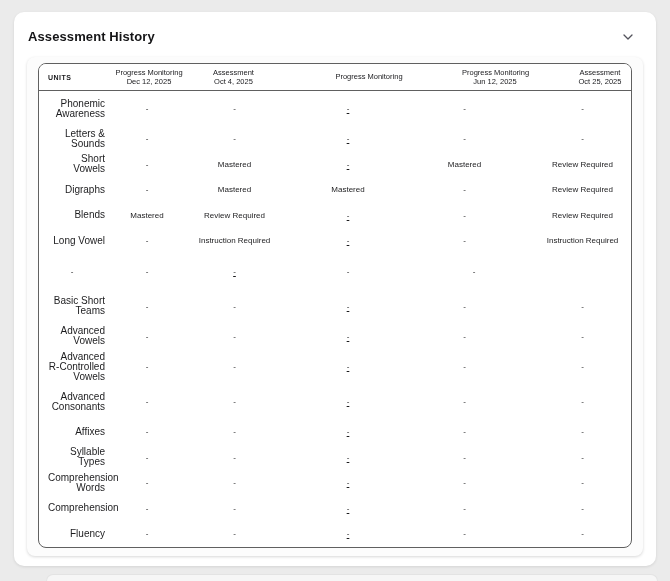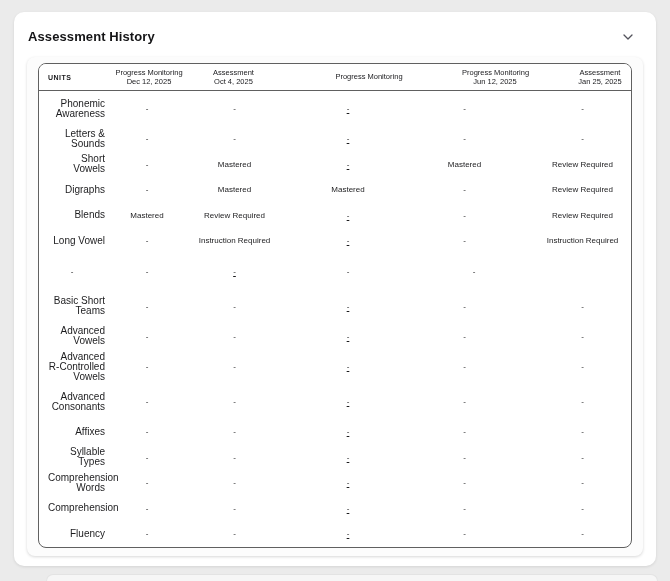--- a/index.html
+++ b/index.html
@@ -109,21 +109,21 @@
             </div>
             <div class="th col-2">
               <div class="th-label">Progress Monitoring</div>
             </div>
             <div class="th col-3">
               <div class="th-label">Progress Monitoring</div>
               <div class="th-date">Jun 12, 2025</div>
             </div>
             <div class="th col-4">
               <div class="th-label">Assessment</div>
-              <div class="th-date">Jan 25, 2025</div>
+              <div class="th-date">Oct 25, 2025</div>
             </div>
           </div>
         <div class="tbody" id="tbody">
 
         <div class="trow tall">
               <div class="td units">Phonemic
 Awareness</div>
               <div class="td val col-0"><span class="val-text">-</span></div>
               <div class="td val col-1"><span class="val-text">-</span></div>
               <div class="td val col-2"><span class="val-text link">-</span></div>

